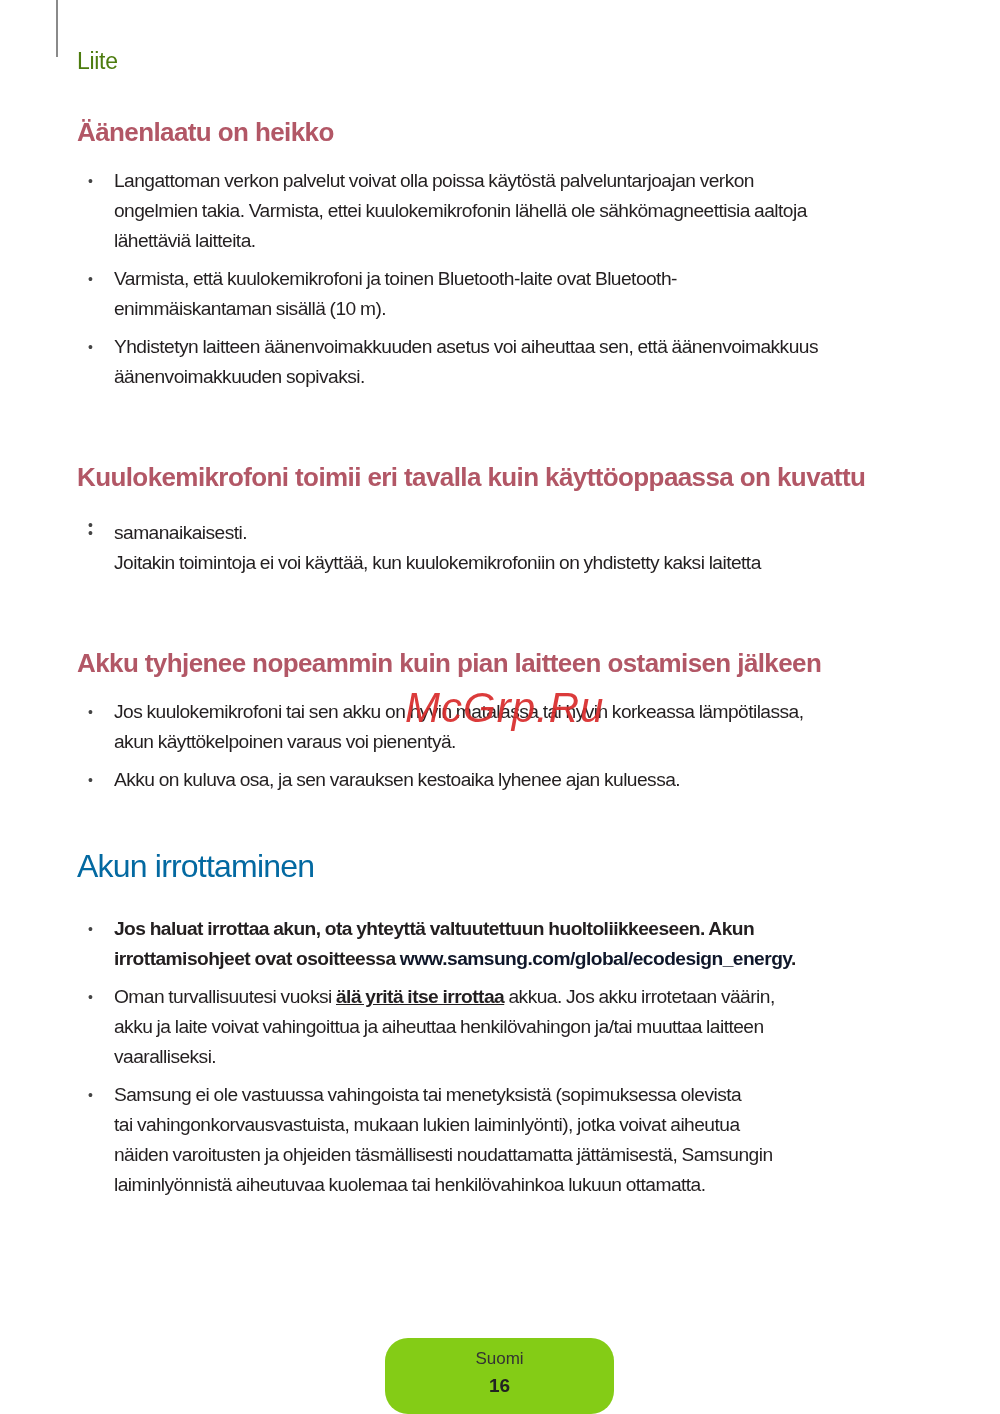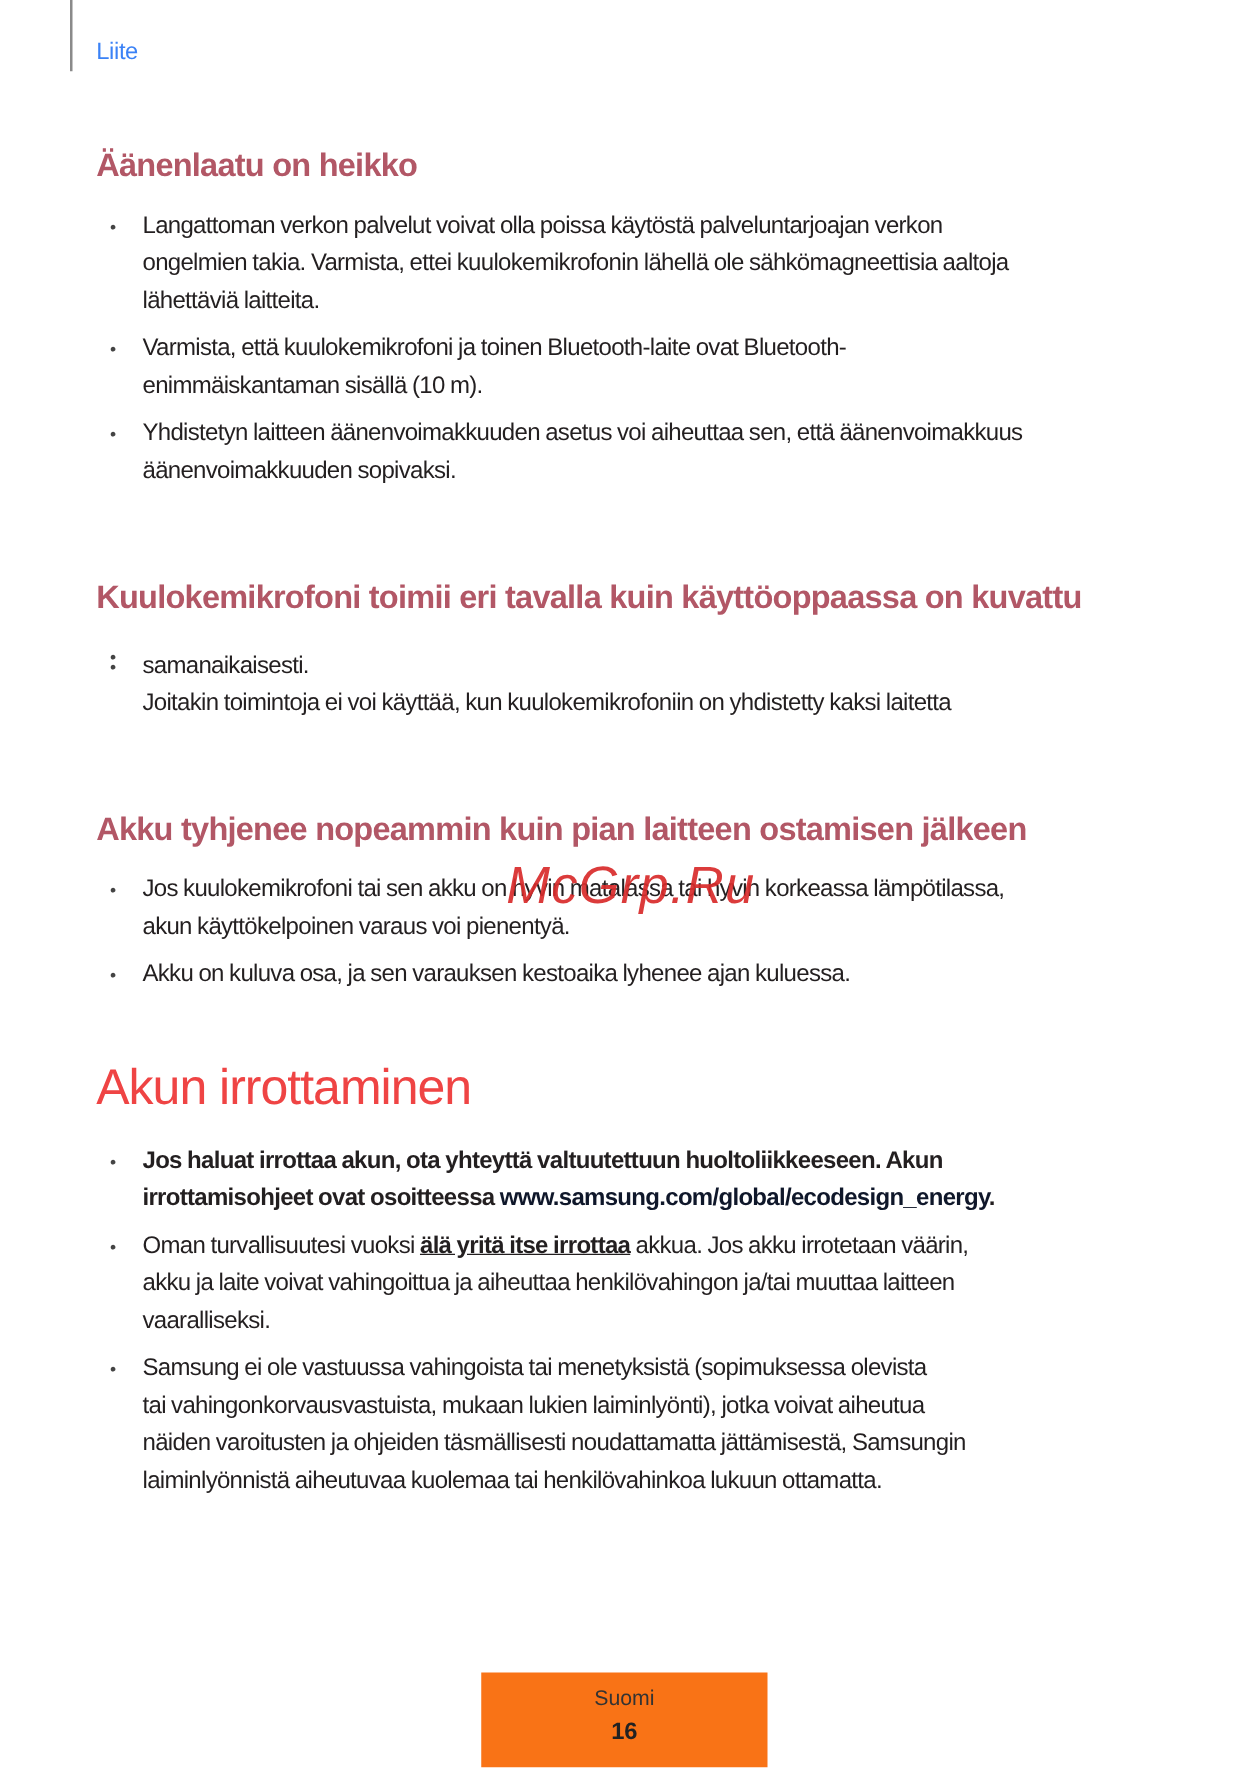--- a/index.html
+++ b/index.html
@@ -3,29 +3,29 @@
 <meta charset="utf-8">
 <style>
   html, body { margin: 0; padding: 0; }
   body {
     width: 1000px; height: 1414px; position: relative; overflow: hidden;
     background: #ffffff;
     font-family: "Liberation Sans", "DejaVu Sans", sans-serif;
     color: #231f20;
   }
   .vline { position: absolute; left: 56px; top: 0; width: 2px; height: 57px; background: #8a8a8a; }
-  .section-label { position: absolute; left: 77px; top: 31px; font-size: 19px; color: #3b82f6; letter-spacing: -0.3px; }
+  .section-label { position: absolute; left: 77px; top: 48px; font-size: 23px; color: #4d7c0f; letter-spacing: -0.3px; }
   .h2 {
     position: absolute; left: 77px; margin: 0;
     font-size: 26px; font-weight: bold; color: #b25766; letter-spacing: -0.6px;
     white-space: nowrap;
   }
   .h1 {
     position: absolute; left: 77px; margin: 0;
-    font-size: 40px; font-weight: normal; color: #ef4444; letter-spacing: -0.8px;
+    font-size: 32px; font-weight: normal; color: #0369a1; letter-spacing: -0.8px;
     white-space: nowrap;
   }
   ul.bullets { position: absolute; left: 0; margin: 0; padding: 0; list-style: none; width: 1000px; }
   ul.bullets li {
     position: relative; padding-left: 114px; padding-right: 70px;
     font-size: 19.2px; line-height: 30px; margin-bottom: 8px;
     letter-spacing: -0.55px; word-spacing: -0.5px;
   }
   ul.bullets li .dot {
     position: absolute; left: 88px; top: 0; font-size: 14px; line-height: 30px; color: #444;
@@ -33,21 +33,21 @@
   .line { display: block; white-space: nowrap; }
   .bold { font-weight: bold; }
   .link { color: #0f172a; font-weight: bold; text-decoration: none; }
   .emph { font-weight: bold; text-decoration: underline; }
   .watermark {
     position: absolute; left: 405px; top: 684px; font-size: 42px; font-style: italic;
     color: #d92b2b; letter-spacing: 1px; white-space: nowrap; opacity: 0.92;
   }
   .footer {
     position: absolute; left: 385px; top: 1338px; width: 229px; height: 76px;
-    background: #f97316; text-align: center;
+    background: #84cc16; text-align: center; border-radius: 23px;
   }
   .footer .lang { display: block; margin-top: 11px; font-size: 17px; color: #333; }
   .footer .page { display: block; margin-top: 6px; font-size: 19px; font-weight: bold; color: #222; }
 </style>
 </head>
 <body>
 
 <div class="vline"></div>
 <div class="section-label">Liite</div>
 

